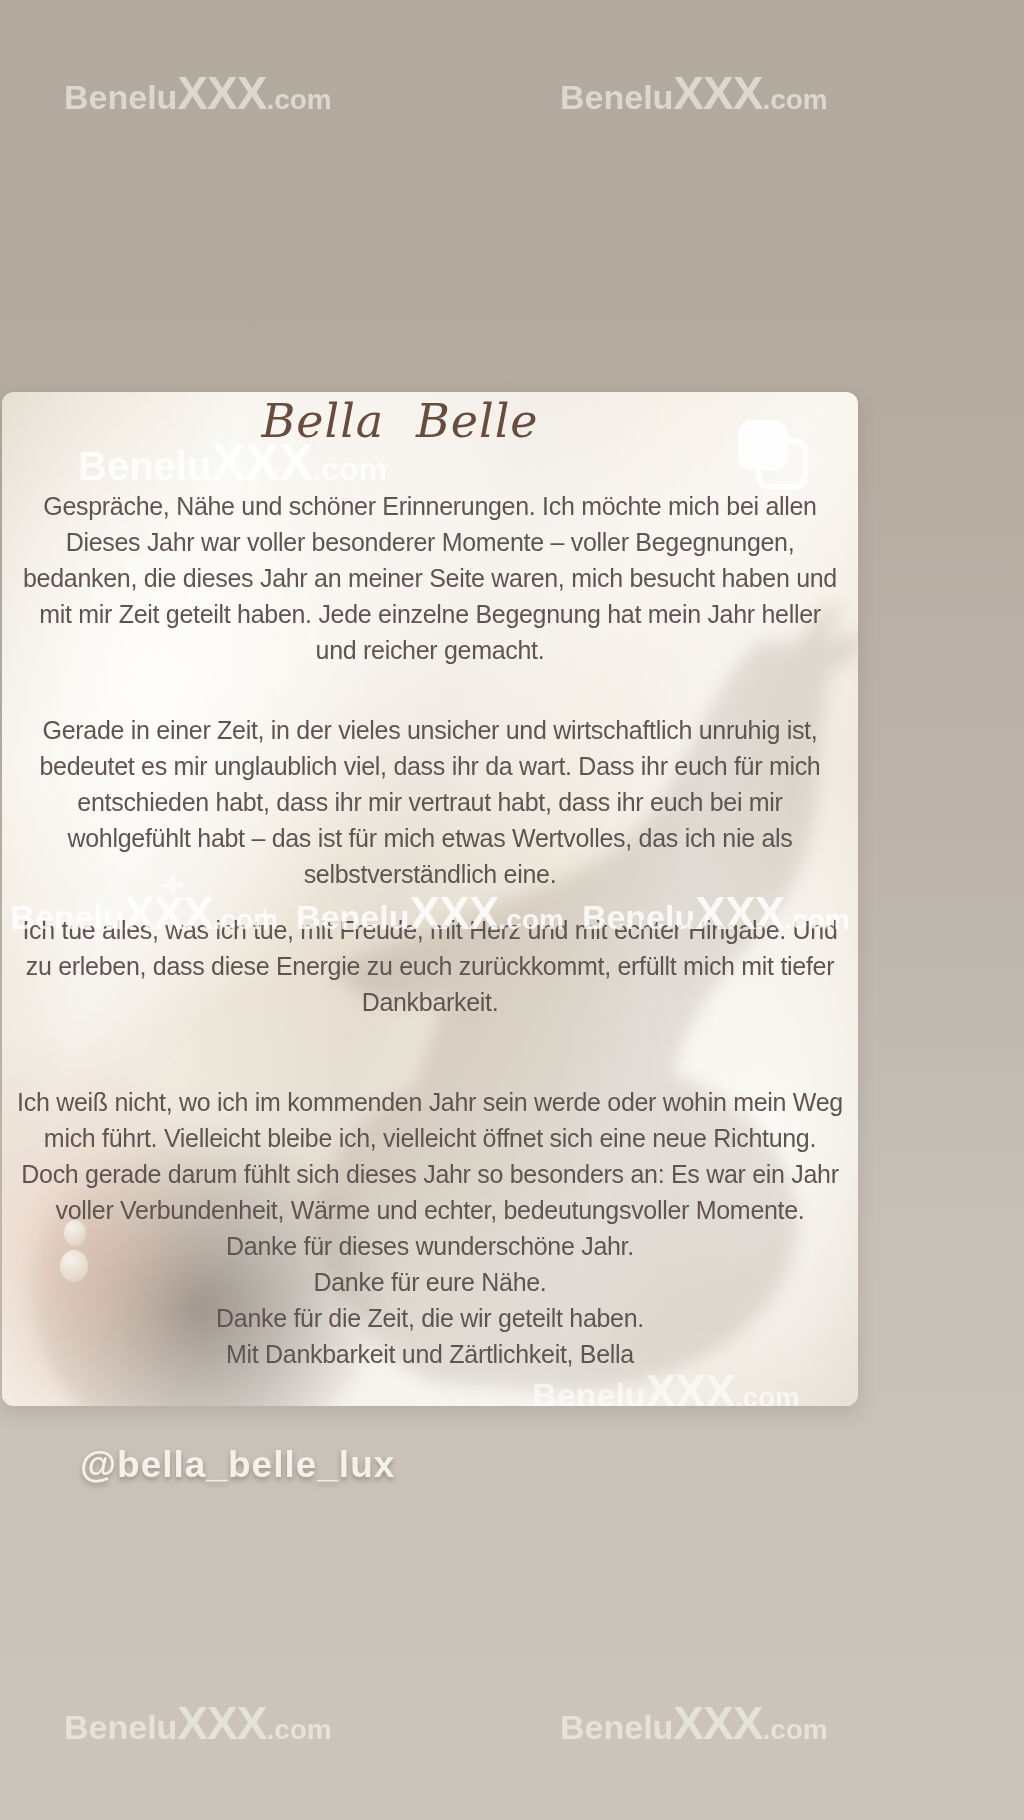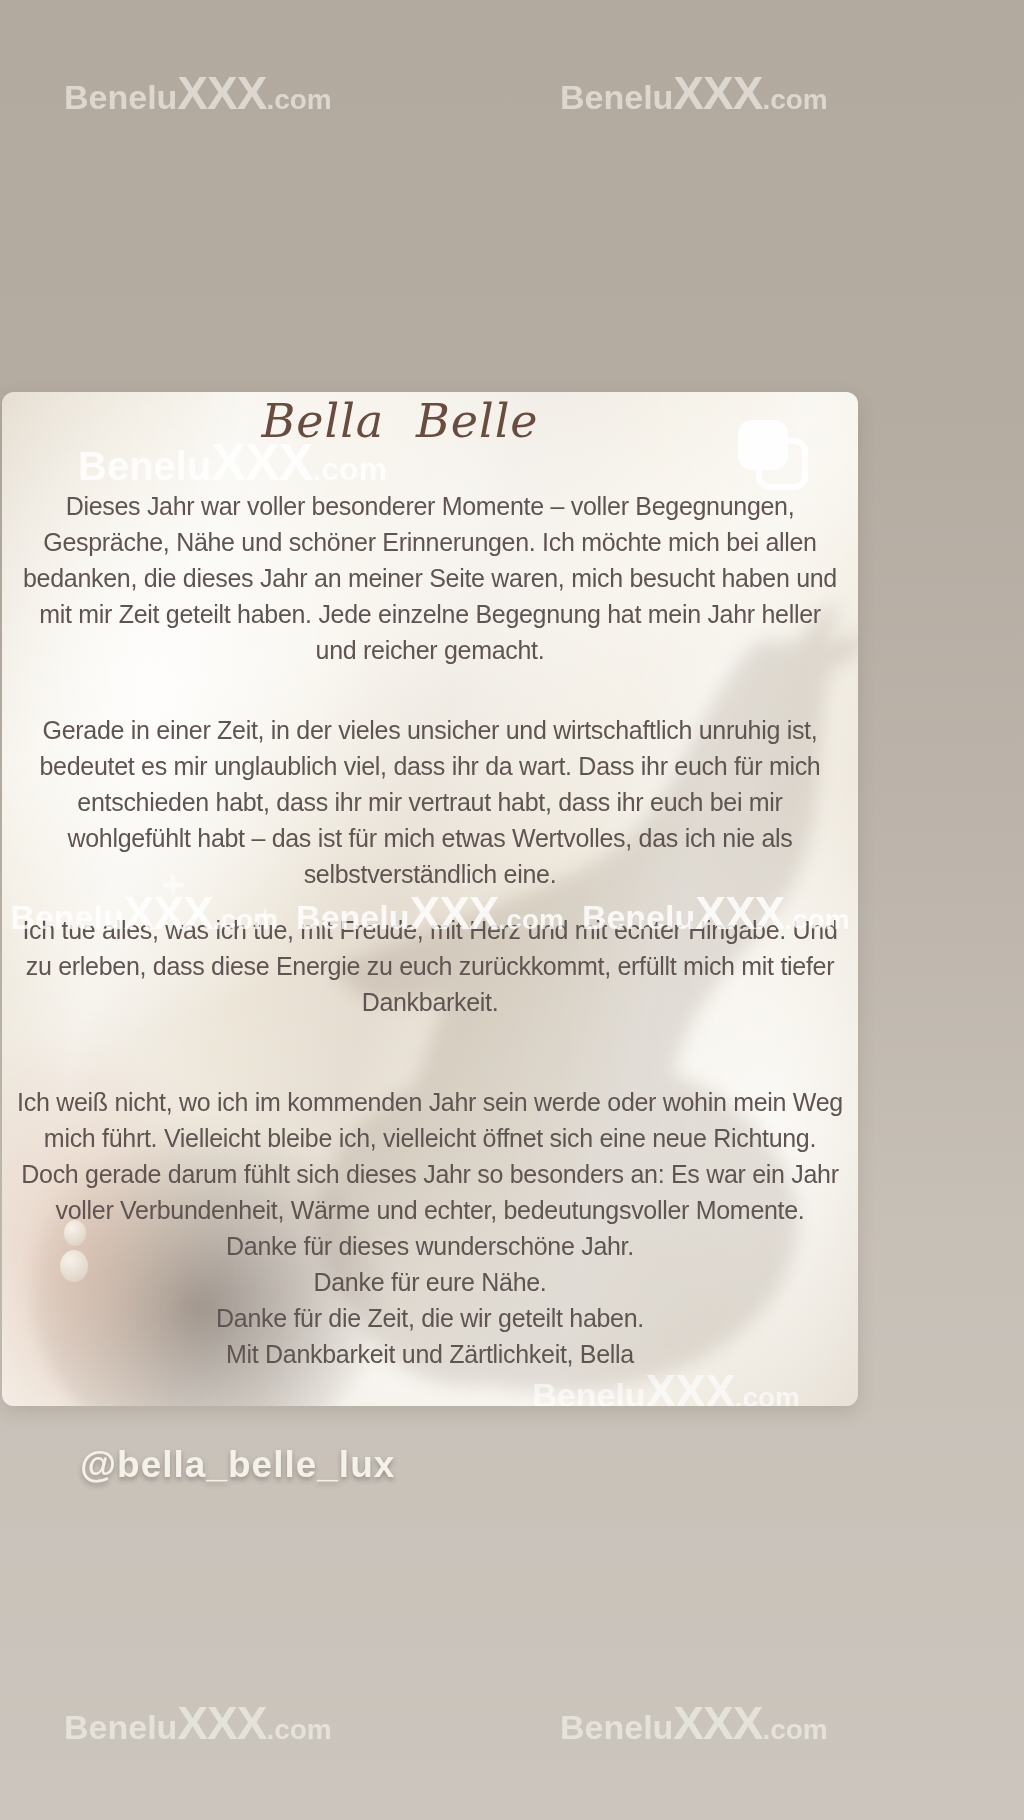--- a/index.html
+++ b/index.html
@@ -141,22 +141,22 @@
         <span class="wm-s">.com</span>
     </div>
 
     <div class="carousel">
       <div class="back"></div>
       <div class="front"></div>
     </div>
 
     <div class="card-text">
         <div class="para">
+          <div class="line">Gespräche, Nähe und schöner Erinnerungen. Ich möchte mich bei allen</div>
           <div class="line">Dieses Jahr war voller besonderer Momente – voller Begegnungen,</div>
-          <div class="line">Gespräche, Nähe und schöner Erinnerungen. Ich möchte mich bei allen</div>
           <div class="line">bedanken, die dieses Jahr an meiner Seite waren, mich besucht haben und</div>
           <div class="line">mit mir Zeit geteilt haben. Jede einzelne Begegnung hat mein Jahr heller</div>
           <div class="line">und reicher gemacht.</div>
         </div>
         <div class="para">
           <div class="line">Gerade in einer Zeit, in der vieles unsicher und wirtschaftlich unruhig ist,</div>
           <div class="line">bedeutet es mir unglaublich viel, dass ihr da wart. Dass ihr euch für mich</div>
           <div class="line">entschieden habt, dass ihr mir vertraut habt, dass ihr euch bei mir</div>
           <div class="line">wohlgefühlt habt – das ist für mich etwas Wertvolles, das ich nie als</div>
           <div class="line">selbstverständlich eine.</div>

